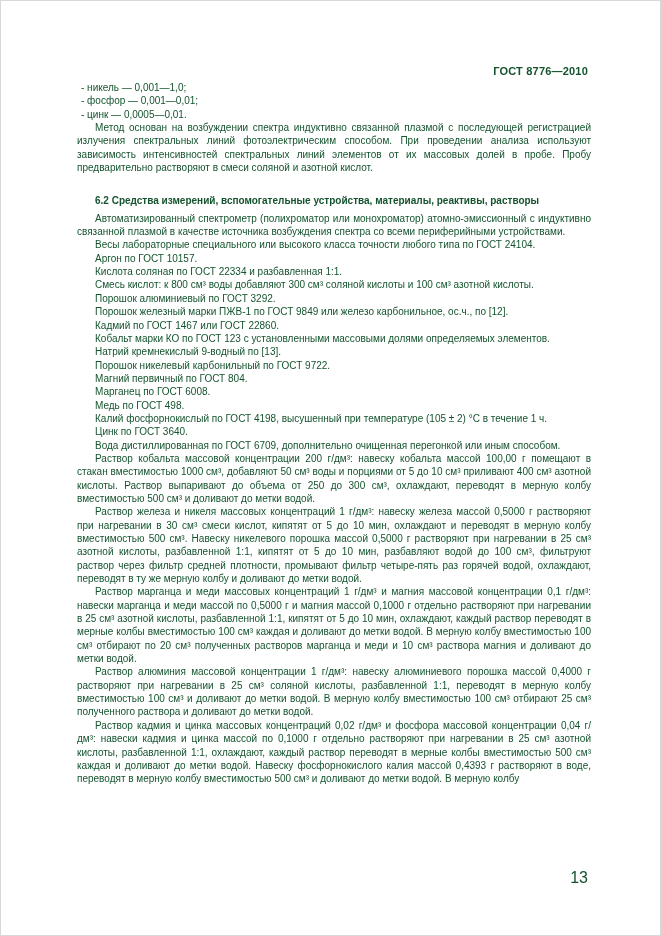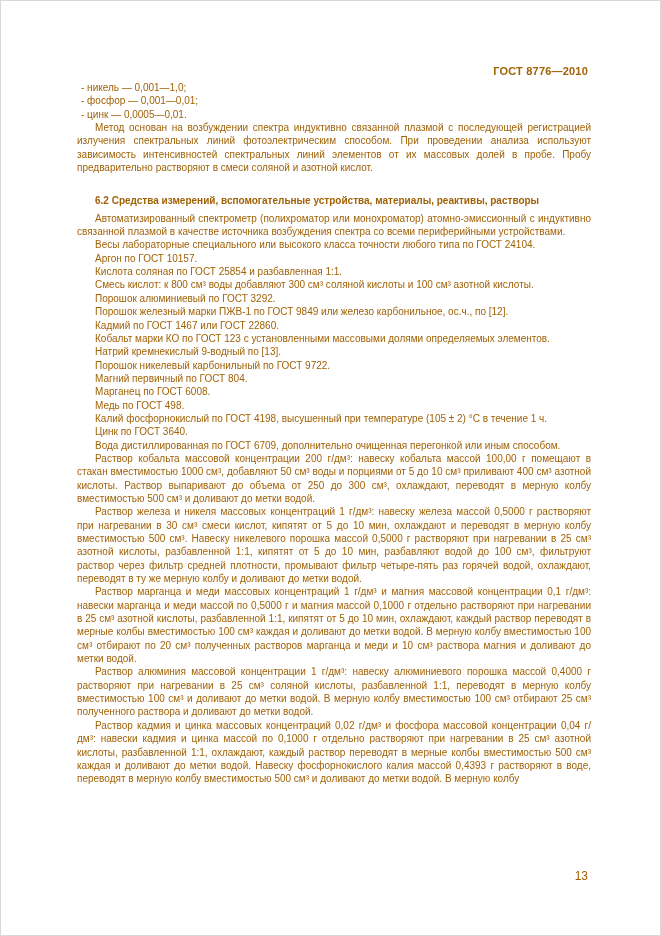--- a/index.html
+++ b/index.html
@@ -5,21 +5,21 @@
   html, body { margin: 0; padding: 0; }
   body {
     width: 661px; height: 936px;
     background: #f4f4f4;
     font-family: "Liberation Sans", sans-serif;
   }
   .page {
     position: relative;
     width: 661px; height: 936px;
     background: #ffffff;
-    color: #a16207;
+    color: #14532d;
     overflow: hidden;
     box-sizing: border-box;
     border: 1px solid #d8d8d8;
   }
   .doc-header {
     position: absolute;
     top: 64px; left: 76px; right: 72px;
     text-align: right;
     font-size: 11px;
     font-weight: bold;
@@ -33,39 +33,39 @@
     line-height: 13.35px;
     text-align: justify;
   }
   .content p { margin: 0; text-indent: 18px; }
   .content p.list-item { text-indent: 4px; }
   .content p.heading { font-weight: bold; margin: 20px 0 4px 0; }
   .page-number {
     position: absolute;
     top: 868px; left: 76px; right: 72px;
     text-align: right;
-    font-size: 12px;
+    font-size: 16px;
   }
 </style>
 </head>
 <body>
 
 <div class="page">
   <div class="doc-header">ГОСТ 8776—2010</div>
 
   <div class="content">
       <p class="list-item">- никель — 0,001—1,0;</p>
       <p class="list-item">- фосфор — 0,001—0,01;</p>
       <p class="list-item">- цинк — 0,0005—0,01.</p>
       <p class="paragraph">Метод основан на возбуждении спектра индуктивно связанной плазмой с последующей регистрацией излучения спектральных линий фотоэлектрическим способом. При проведении анализа используют зависимость интенсивностей спектральных линий элементов от их массовых долей в пробе. Пробу предварительно растворяют в смеси соляной и азотной кислот.</p>
       <p class="heading">6.2 Средства измерений, вспомогательные устройства, материалы, реактивы, растворы</p>
       <p class="paragraph">Автоматизированный спектрометр (полихроматор или монохроматор) атомно-эмиссионный с индуктивно связанной плазмой в качестве источника возбуждения спектра со всеми периферийными устройствами.</p>
       <p class="paragraph">Весы лабораторные специального или высокого класса точности любого типа по ГОСТ 24104.</p>
       <p class="paragraph">Аргон по ГОСТ 10157.</p>
-      <p class="paragraph">Кислота соляная по ГОСТ 25854 и разбавленная 1:1.</p>
+      <p class="paragraph">Кислота соляная по ГОСТ 22334 и разбавленная 1:1.</p>
       <p class="paragraph">Смесь кислот: к 800 см³ воды добавляют 300 см³ соляной кислоты и 100 см³ азотной кислоты.</p>
       <p class="paragraph">Порошок алюминиевый по ГОСТ 3292.</p>
       <p class="paragraph">Порошок железный марки ПЖВ-1 по ГОСТ 9849 или железо карбонильное, ос.ч., по [12].</p>
       <p class="paragraph">Кадмий по ГОСТ 1467 или ГОСТ 22860.</p>
       <p class="paragraph">Кобальт марки КО по ГОСТ 123 с установленными массовыми долями определяемых элементов.</p>
       <p class="paragraph">Натрий кремнекислый 9-водный по [13].</p>
       <p class="paragraph">Порошок никелевый карбонильный по ГОСТ 9722.</p>
       <p class="paragraph">Магний первичный по ГОСТ 804.</p>
       <p class="paragraph">Марганец по ГОСТ 6008.</p>
       <p class="paragraph">Медь по ГОСТ 498.</p>

